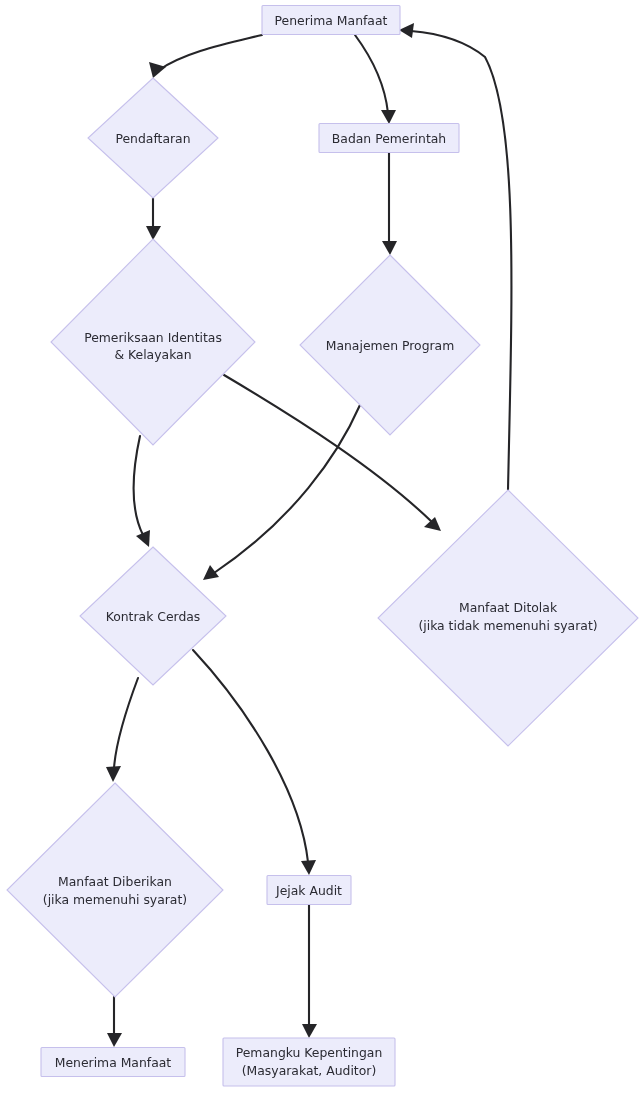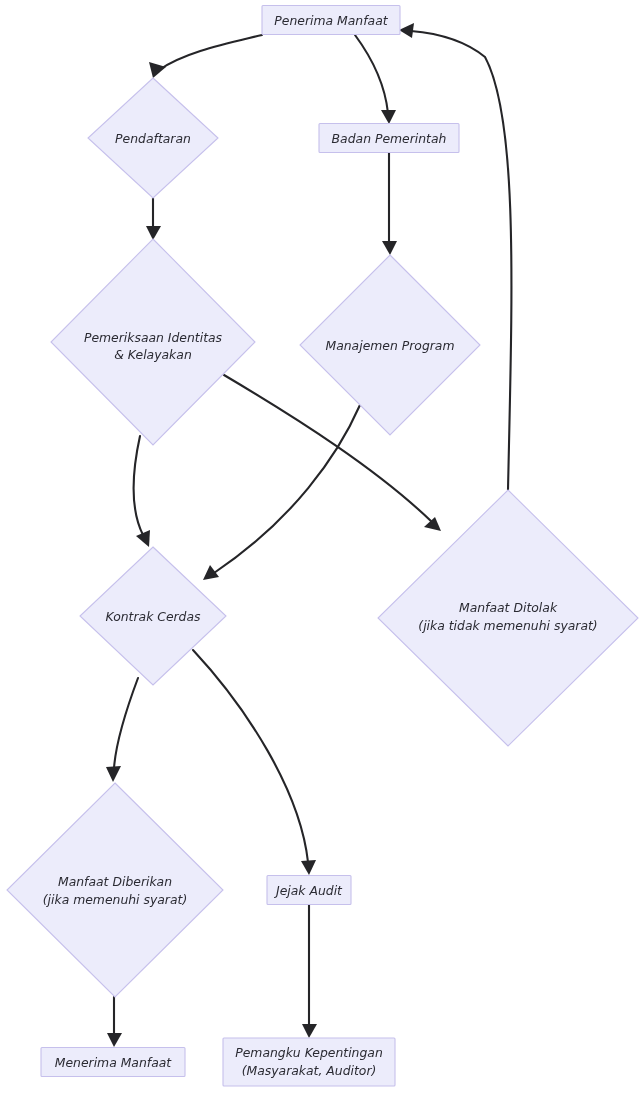--- a/index.html
+++ b/index.html
@@ -10,21 +10,20 @@
   body {
     width: 640px;
     height: 1101px;
     font-family: "DejaVu Sans", sans-serif;
     overflow: hidden;
   }
   #flowchart-root {
     position: relative;
     width: 640px;
     height: 1101px;
-    font-style: italic;
   }
   svg#flow-svg {
     display: block;
     width: 640px;
     height: 1101px;
   }
   .node-shape {
     fill: #ececfb;
     stroke: #c6c0ec;
     stroke-width: 1.1px;

